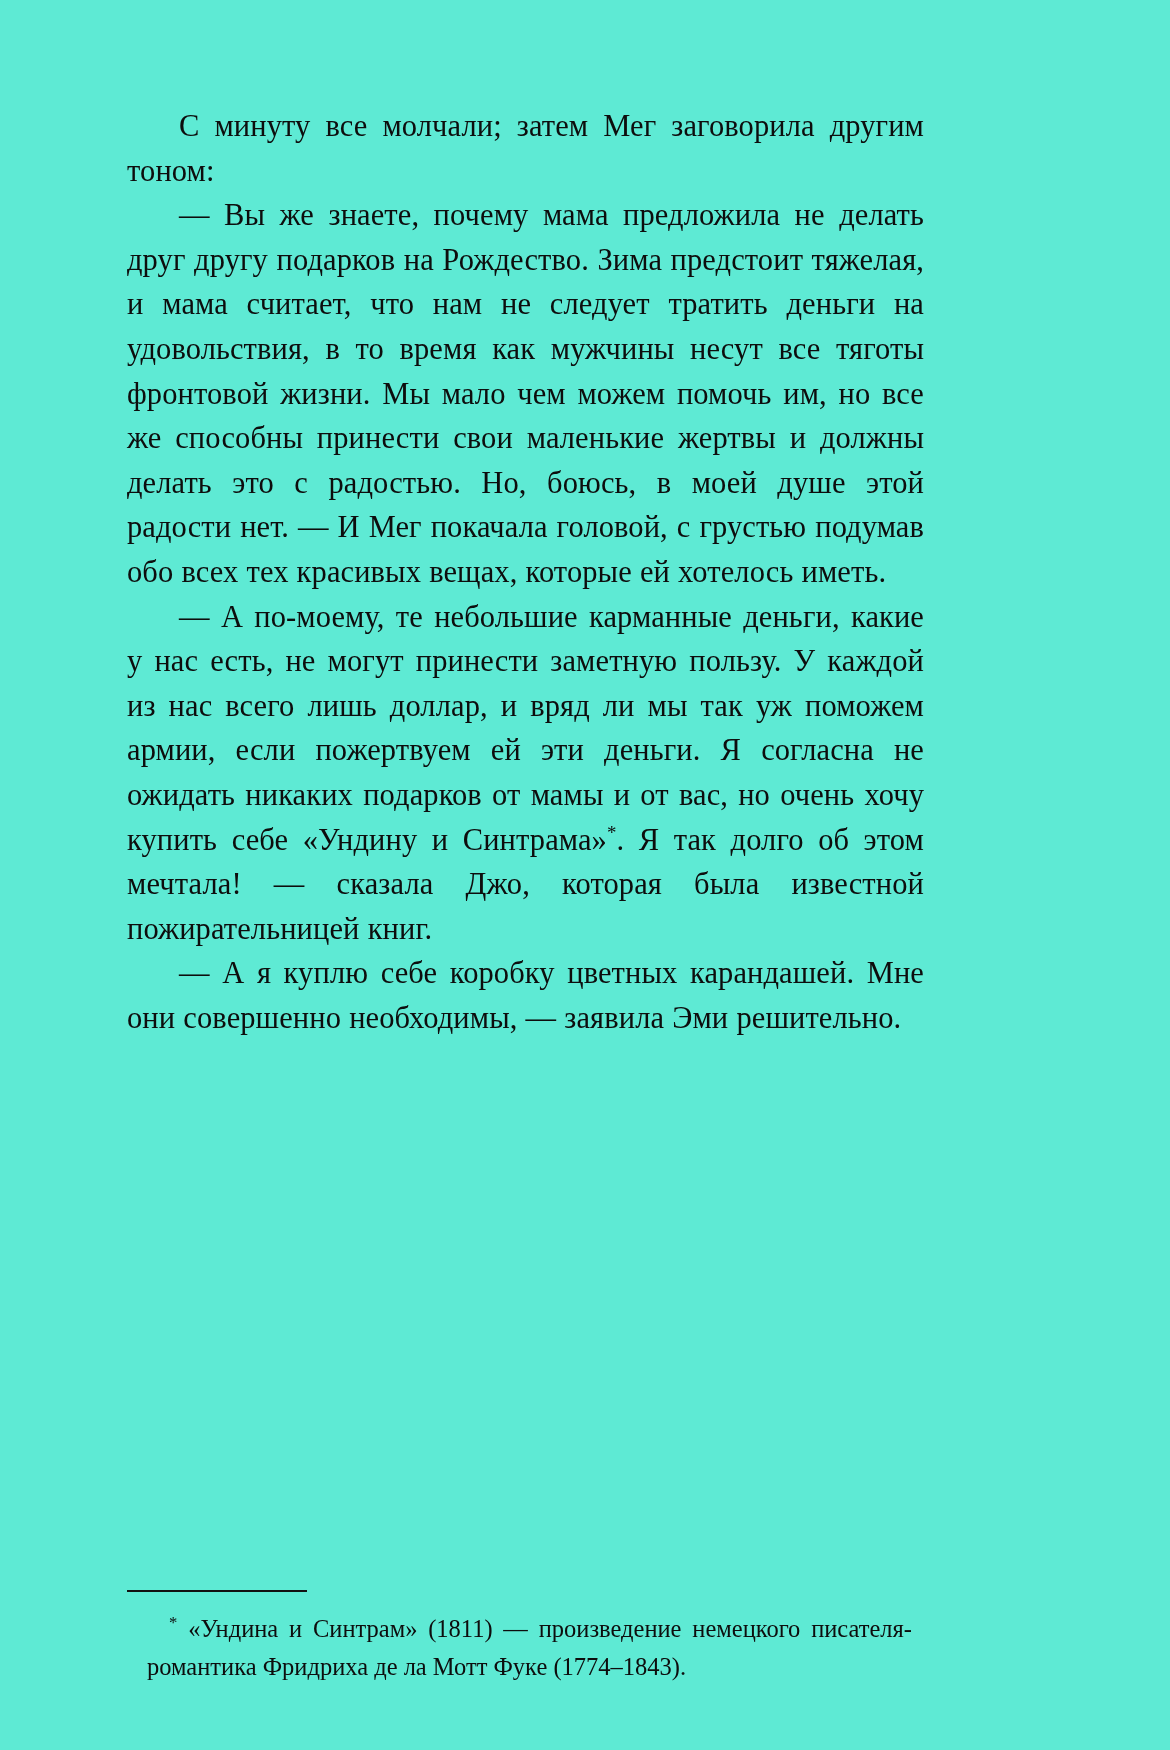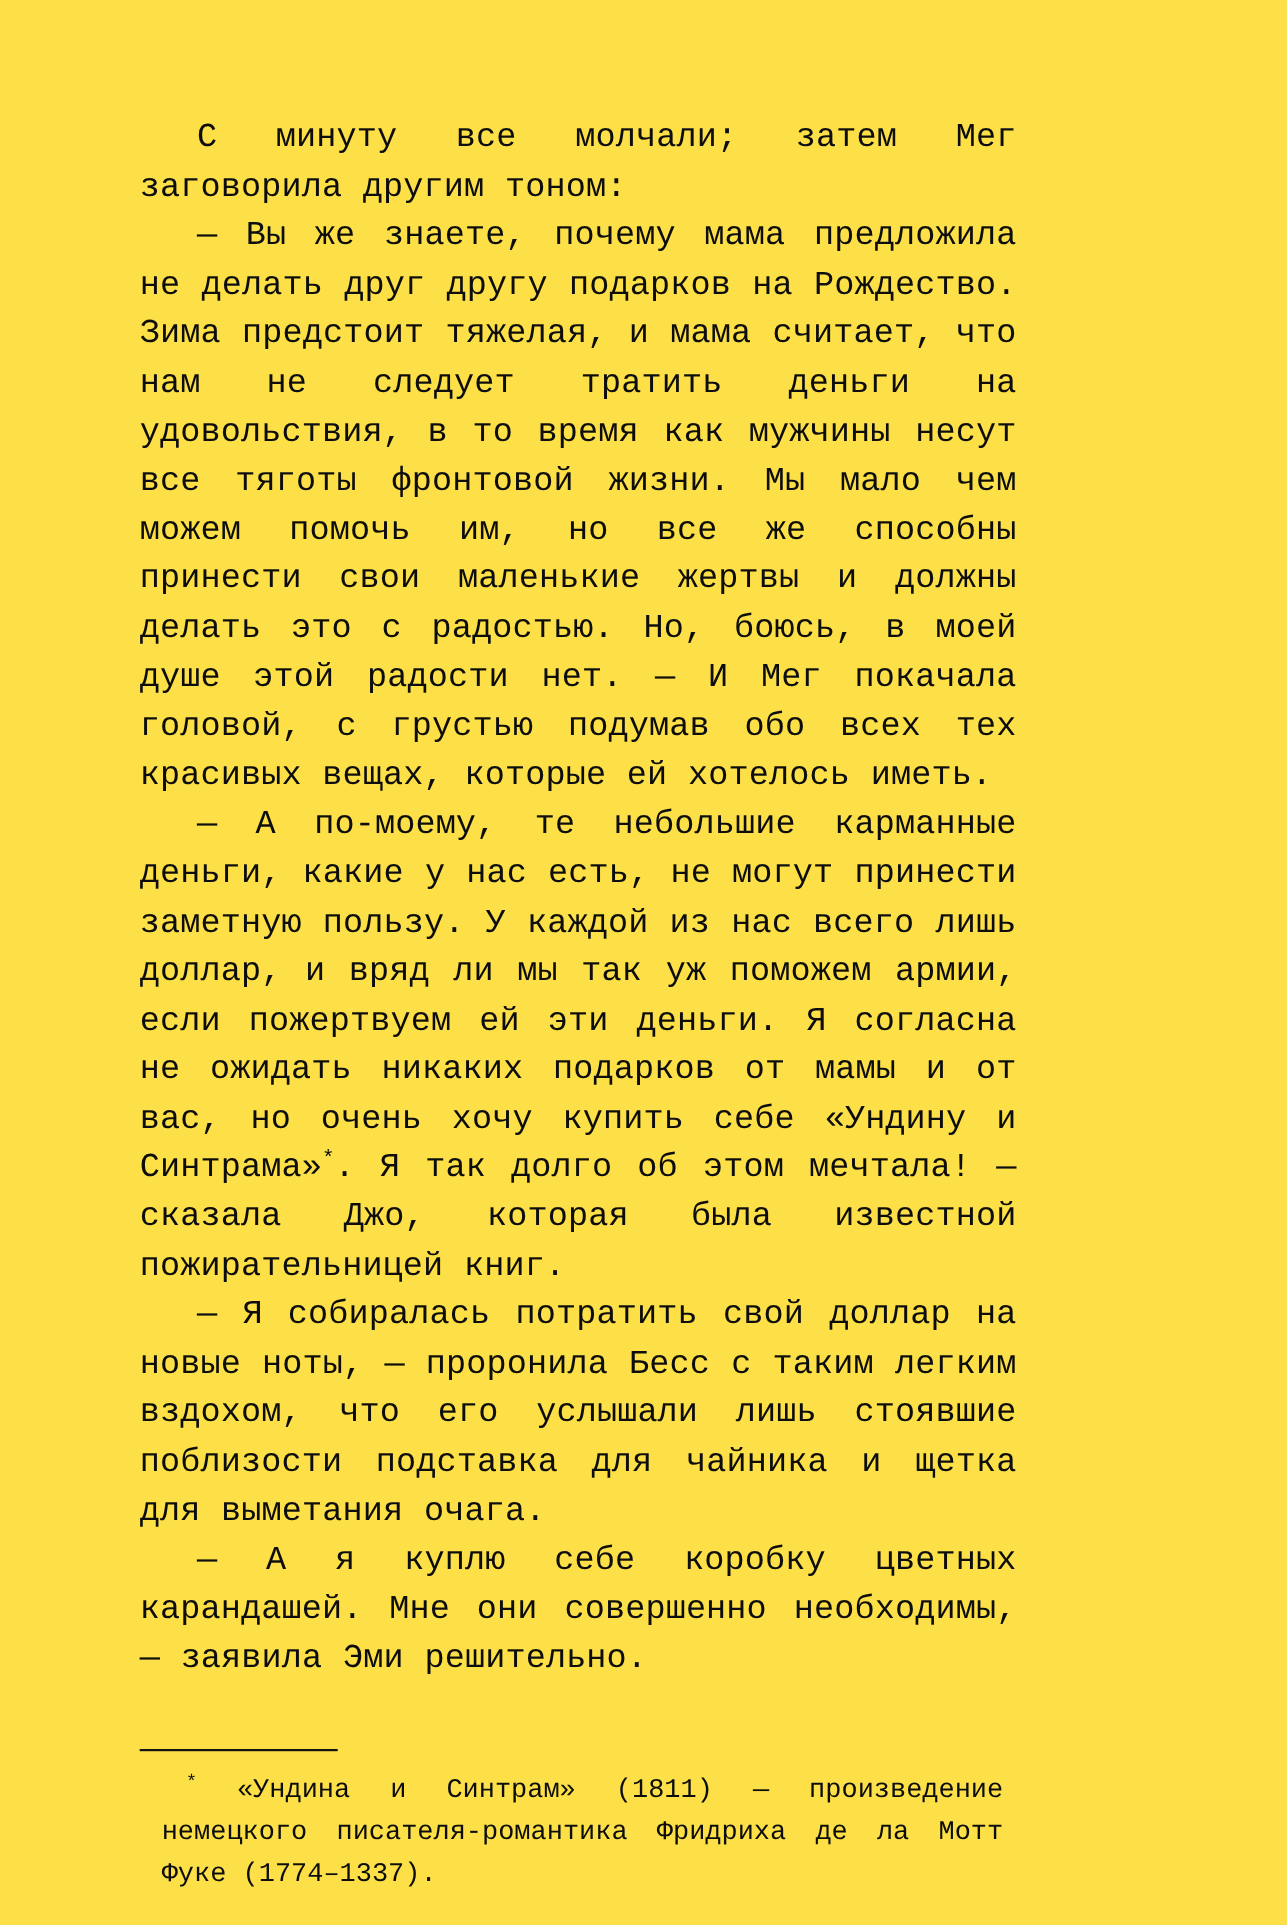--- a/index.html
+++ b/index.html
@@ -6,24 +6,24 @@
   html, body {
     margin: 0;
     padding: 0;
     background: #ffffff;
   }
 
   .page {
     position: relative;
     width: 1170px;
     height: 1750px;
-    background: #fde047;
+    background: #5eead4;
     box-sizing: border-box;
     overflow: hidden;
-    font-family: Liberation Mono, monospace;
+    font-family: Liberation Serif, serif;
     color: #0d0d0d;
   }
 
   .text-column {
     position: absolute;
     left: 127px;
     top: 104px;
     width: 797px;
   }
 
@@ -86,25 +86,24 @@
 <div class="page">
 
   <div class="text-column">
 
     <p class="para">С минуту все молчали; затем Мег заговорила другим тоном:</p>
 
     <p class="para">— Вы же знаете, почему мама предложила не делать друг другу подарков на Рождество. Зима предстоит тяжелая, и мама считает, что нам не следует тратить деньги на удовольствия, в то время как мужчины несут все тяготы фронтовой жизни. Мы мало чем можем помочь им, но все же способны принести свои маленькие жертвы и должны делать это с радостью. Но, боюсь, в моей душе этой радости нет. — И Мег покачала головой, с грустью подумав обо всех тех красивых вещах, которые ей хотелось иметь.</p>
 
     <p class="para"><span>— А по-моему, те небольшие карманные деньги, какие у нас есть, не могут принести заметную пользу. У каждой из нас всего лишь доллар, и вряд ли мы так уж поможем армии, если пожертвуем ей эти деньги. Я согласна не ожидать никаких подарков от мамы и от вас, но очень хочу купить себе «Ундину и Синтрама»</span><sup class="fn-ref">*</sup><span>. Я так долго об этом мечтала! — сказала Джо, которая была известной пожирательницей книг.</span></p>
 
-    <p class="para">— Я собиралась потратить свой доллар на новые ноты, — проронила Бесс с таким легким вздохом, что его услышали лишь стоявшие поблизости подставка для чайника и щетка для выметания очага.</p>
 
     <p class="para">— А я куплю себе коробку цветных карандашей. Мне они совершенно необходимы, — заявила Эми решительно.</p>
 
 
   </div>
 
   <div class="footnote-block">
     <hr class="footnote-rule">
-    <p class="footnote-text"><span class="fn-marker">*</span> <span>«Ундина и Синтрам» (1811) — произведение немецкого писателя-романтика Фридриха де ла Мотт Фуке (1774–1337).</span></p>
+    <p class="footnote-text"><span class="fn-marker">*</span> <span>«Ундина и Синтрам» (1811) — произведение немецкого писателя-романтика Фридриха де ла Мотт Фуке (1774–1843).</span></p>
   </div>
 
 </div>
 
 </body></html>

